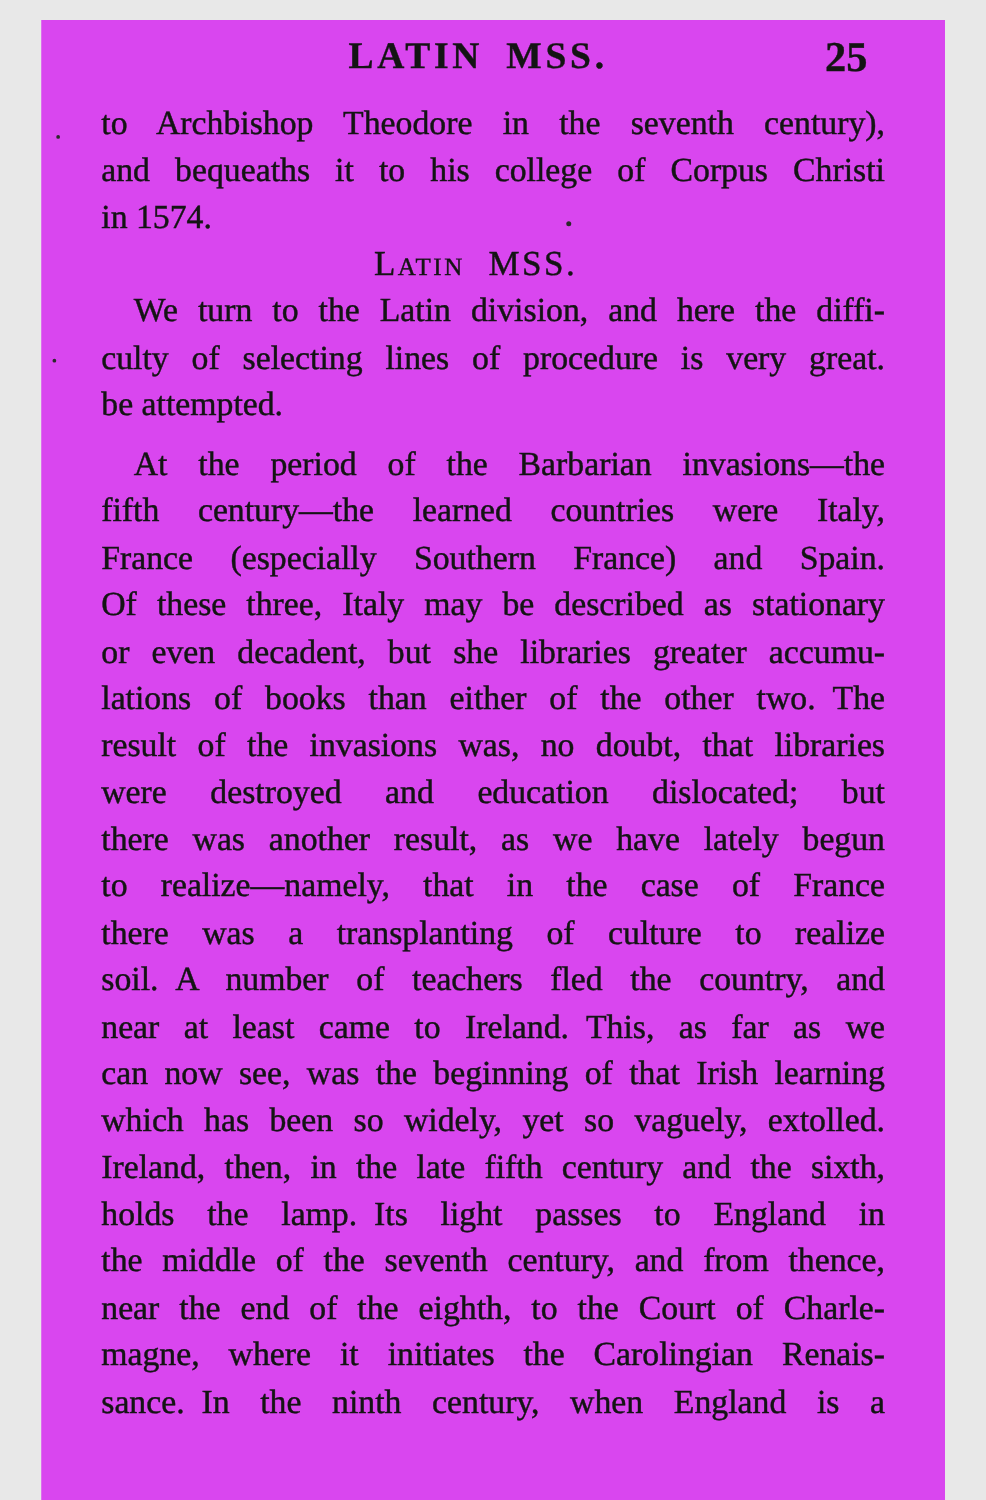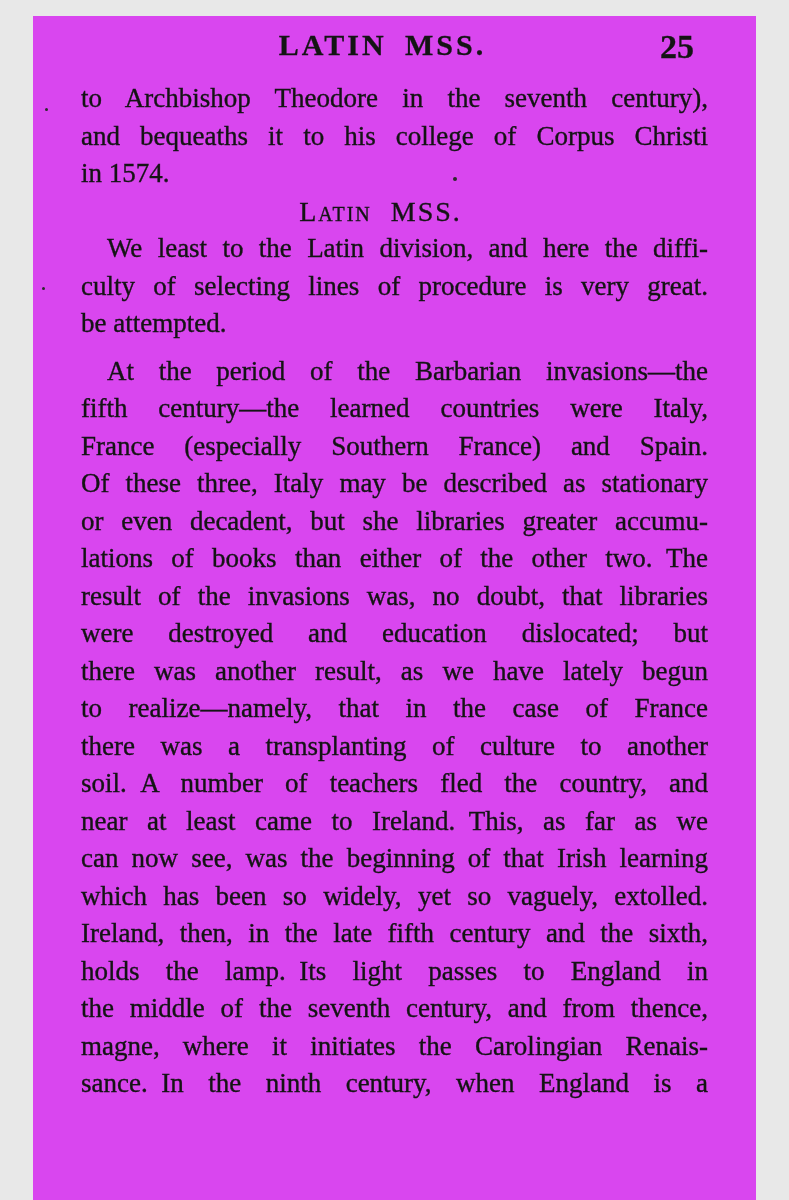--- a/index.html
+++ b/index.html
@@ -93,43 +93,44 @@
   <div class="page-number">25</div>
 
   <div class="text-body">
       <div class="paragraph">
         <div class="text-line">to Archbishop Theodore in the seventh century),</div>
         <div class="text-line">and bequeaths it to his college of Corpus Christi</div>
         <div class="text-line last">in 1574.</div>
       </div>
       <div class="section-heading">Latin MSS.</div>
       <div class="paragraph">
-        <div class="text-line indent">We least to the Latin division, and here the diffi-</div>
+        <div class="text-line indent">We turn to the Latin division, and here the diffi-</div>
         <div class="text-line">culty of selecting lines of procedure is very great.</div>
         <div class="text-line last">be attempted.</div>
       </div>
       <div class="paragraph extra-space">
         <div class="text-line indent">At the period of the Barbarian invasions—the</div>
         <div class="text-line">fifth century—the learned countries were Italy,</div>
         <div class="text-line">France (especially Southern France) and Spain.</div>
         <div class="text-line">Of these three, Italy may be described as stationary</div>
         <div class="text-line">or even decadent, but she libraries greater accumu-</div>
         <div class="text-line">lations of books than either of the other two. The</div>
         <div class="text-line">result of the invasions was, no doubt, that libraries</div>
         <div class="text-line">were destroyed and education dislocated; but</div>
         <div class="text-line">there was another result, as we have lately begun</div>
         <div class="text-line">to realize—namely, that in the case of France</div>
-        <div class="text-line">there was a transplanting of culture to another</div>
+        <div class="text-line">there was a transplanting of culture to realize</div>
         <div class="text-line">soil. A number of teachers fled the country, and</div>
         <div class="text-line">near at least came to Ireland. This, as far as we</div>
         <div class="text-line">can now see, was the beginning of that Irish learning</div>
         <div class="text-line">which has been so widely, yet so vaguely, extolled.</div>
         <div class="text-line">Ireland, then, in the late fifth century and the sixth,</div>
         <div class="text-line">holds the lamp. Its light passes to England in</div>
         <div class="text-line">the middle of the seventh century, and from thence,</div>
+        <div class="text-line">near the end of the eighth, to the Court of Charle-</div>
         <div class="text-line">magne, where it initiates the Carolingian Renais-</div>
         <div class="text-line">sance. In the ninth century, when England is a</div>
       </div>
     </div>
 
   <div class="speck speck-1"></div>
   <div class="speck speck-2"></div>
   <div class="speck speck-3"></div>
   <div class="speck speck-4"></div>
 

